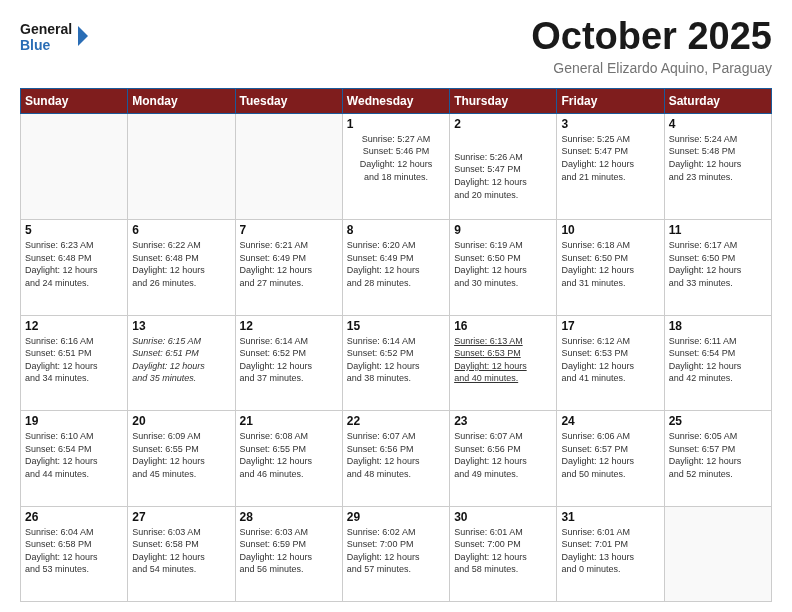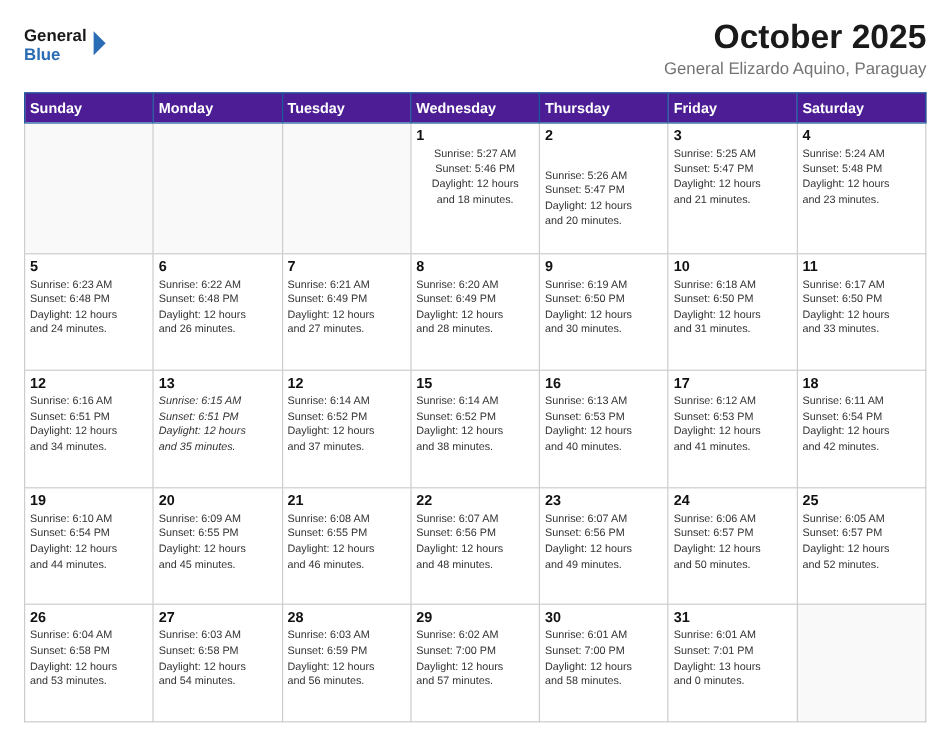--- a/index.html
+++ b/index.html
@@ -25,39 +25,39 @@
     }
     .logo {
       display: flex;
       align-items: center;
       gap: 4px;
     }
     .title-block {
       text-align: right;
     }
     .month-title {
-      font-size: 28px;
+      font-size: 38px;
       font-weight: bold;
       color: #1a1a1a;
       line-height: 1.1;
     }
     .location-title {
       font-size: 14px;
       color: #737373;
       margin-top: 2px;
     }
     .calendar {
       flex: 1;
       border: 1px solid #ccc;
       border-collapse: collapse;
       width: 100%;
       table-layout: fixed;
     }
     .calendar th {
-      background: #4c1d95;
+      background: #7f1d1d;
       color: #fff;
       font-size: 12px;
       font-weight: bold;
       padding: 5px 4px;
       text-align: left;
       border: 1px solid #1a5a9a;
     }
     .calendar td {
       border: 1px solid #ccc;
       vertical-align: top;
@@ -225,21 +225,21 @@
           </td>
           <td>
             <div class="day-number">15</div>
             <div class="day-info" style="white-space: pre-line;">Sunrise: 6:14 AM
 Sunset: 6:52 PM
 Daylight: 12 hours
 and 38 minutes.</div>
           </td>
           <td>
             <div class="day-number">16</div>
-            <div class="day-info" style="white-space: pre-line;">Sunrise: 6:13 AM
+            <div class="day-info" style="white-space: pre-line; text-decoration: underline;">Sunrise: 6:13 AM
 Sunset: 6:53 PM
 Daylight: 12 hours
 and 40 minutes.</div>
           </td>
           <td>
             <div class="day-number">17</div>
             <div class="day-info" style="white-space: pre-line;">Sunrise: 6:12 AM
 Sunset: 6:53 PM
 Daylight: 12 hours
 and 41 minutes.</div>

